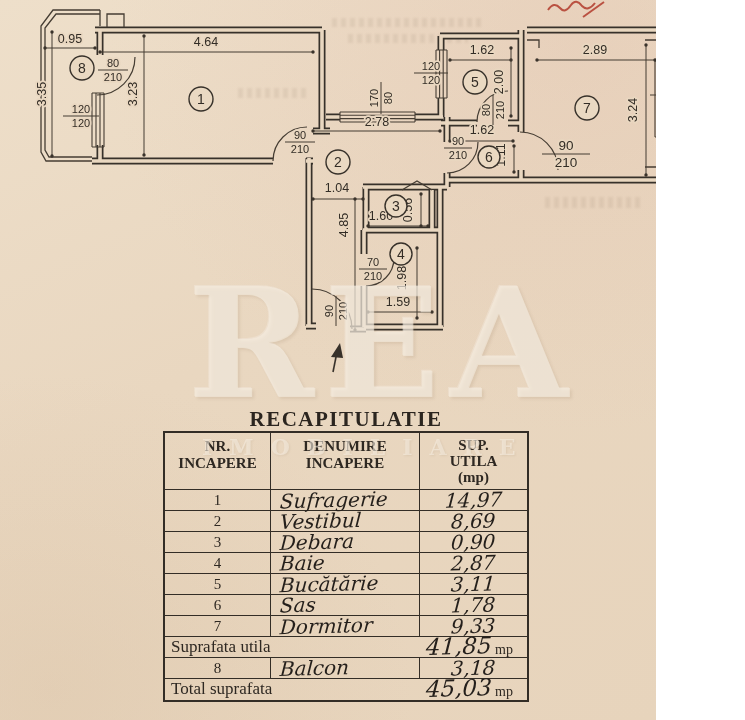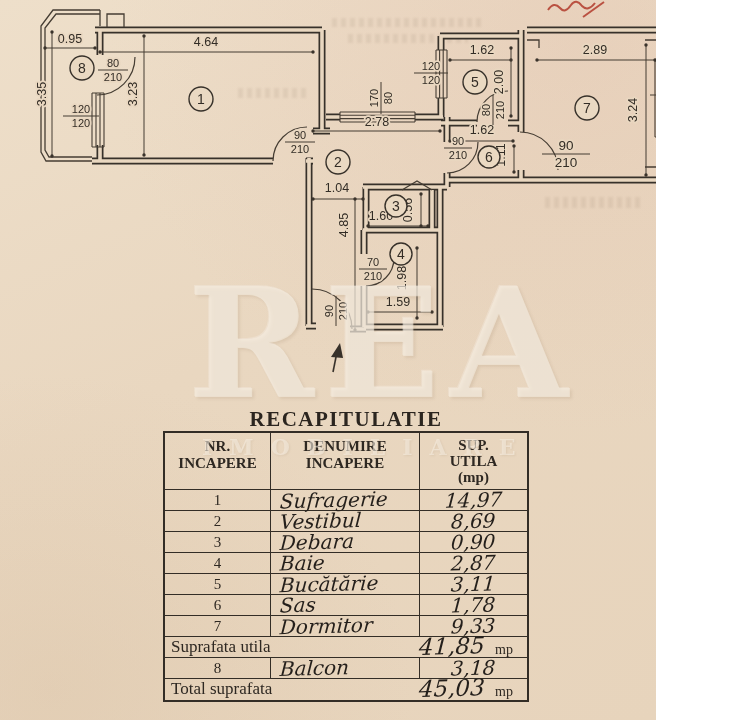--- a/index.html
+++ b/index.html
@@ -60,21 +60,21 @@
   .namecell{position:relative;overflow:visible;}
   .valcell{position:relative;text-align:center;overflow:visible;}
   .hw{font-family:"DejaVu Serif",serif;font-style:italic;color:#241f1b;font-size:20px;
     display:inline-block;transform:rotate(-1.5deg) skewX(-5deg);line-height:20px;}
   .namecell .hw{position:absolute;left:9px;top:0px;white-space:nowrap;z-index:4;}
   .valcell .hw{position:relative;top:0px;z-index:4;}
   .srow{display:flex;height:21px;border-bottom:1.4px solid #332d26;
     justify-content:space-between;align-items:flex-start;font-size:17px;padding:0 6px 0 6px;text-align:right;}
   .srow:last-child{border-bottom:none;}
   .srow .hw{font-size:23px;line-height:19px;}
-  .unit{font-size:14px;margin-left:10px;font-family:"Liberation Serif",serif;font-style:normal;}
+  .unit{font-size:14px;margin-left:3px;font-family:"Liberation Serif",serif;font-style:normal;}
   .sval{white-space:nowrap;padding-right:8px;}
 </style>
 </head>
 <body>
 
 <div class="page">
 
   <div class="bleed" style="left:332px;top:18px;width:150px;height:9px;"></div>
   <div class="bleed" style="left:348px;top:34px;width:120px;height:9px;"></div>
   <div class="bleed" style="left:238px;top:88px;width:70px;height:10px;"></div>

